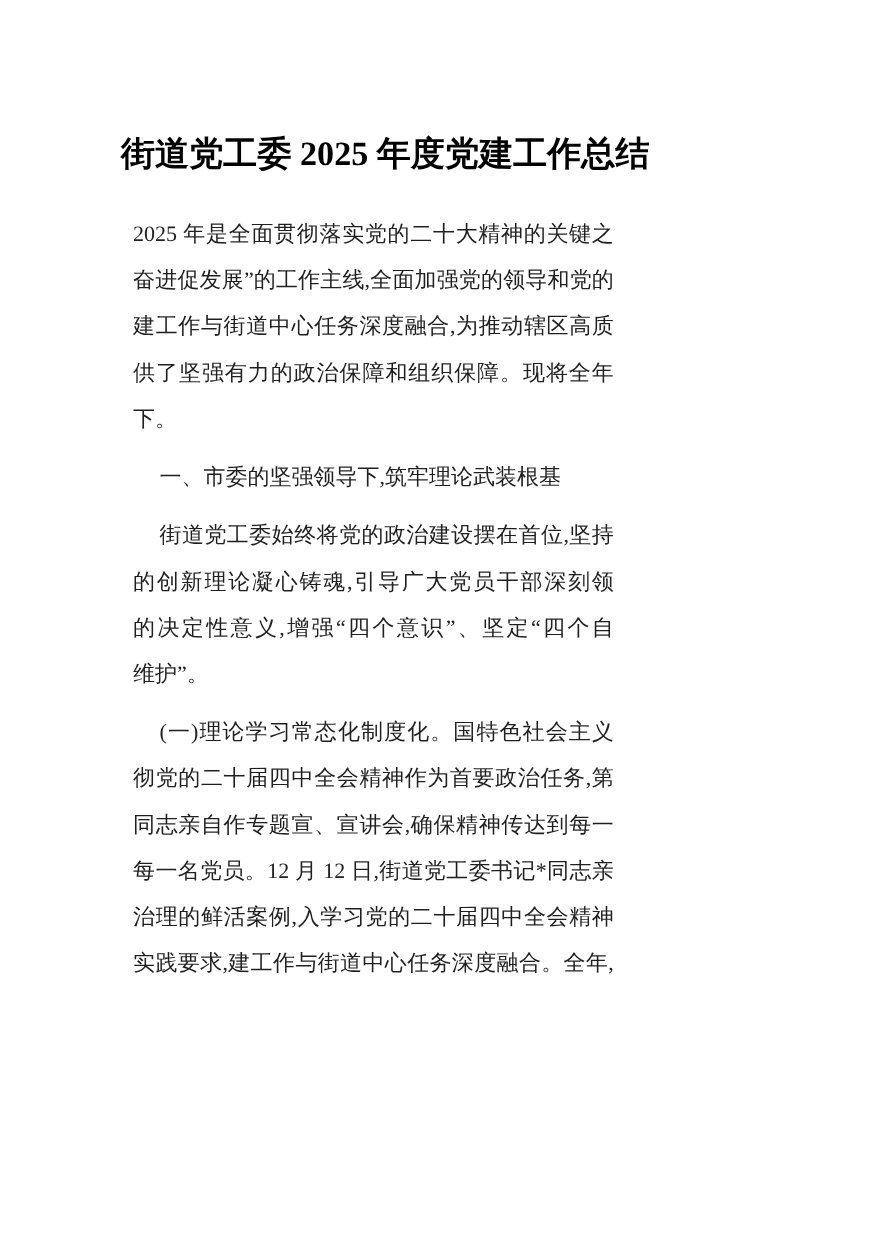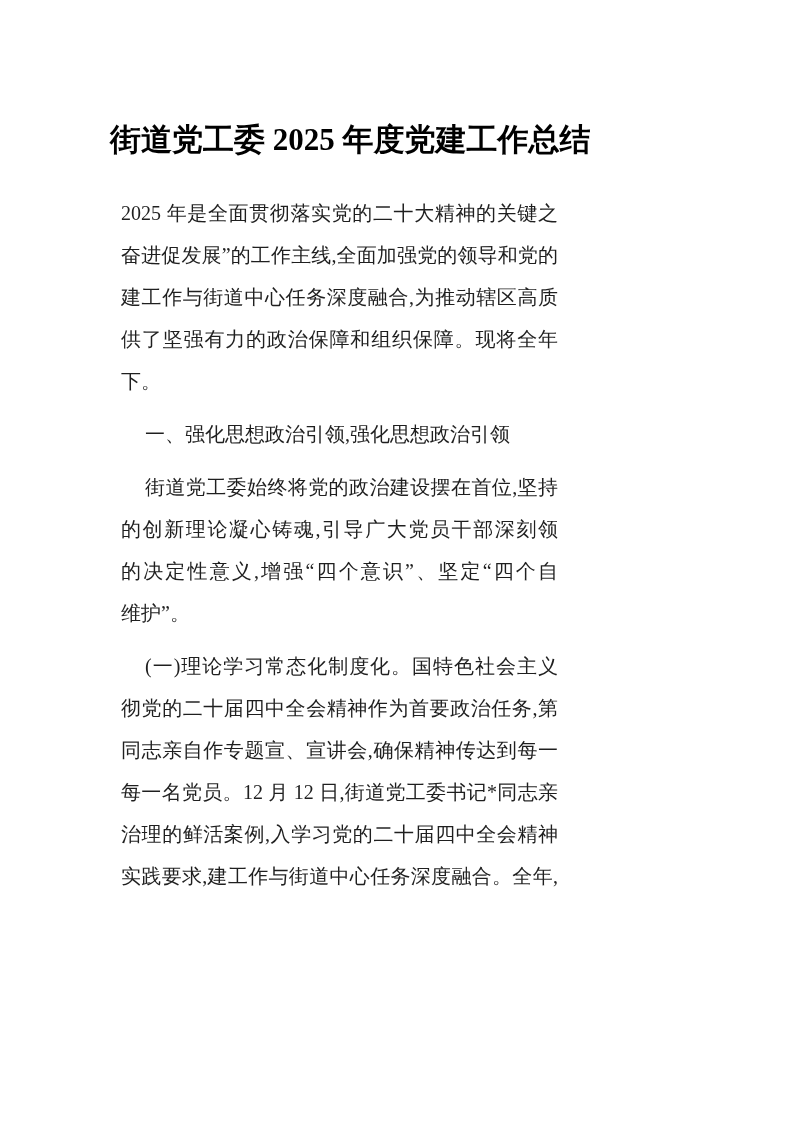--- a/index.html
+++ b/index.html
@@ -55,21 +55,21 @@
   <div class="doc-title">街道党工委 2025 年度党建工作总结</div>
   <div class="doc-body">
       <div class="block">
         <div class="line">2025 年是全面贯彻落实党的二十大精神的关键之年,也是深</div>
         <div class="line">奋进促发展”的工作主线,全面加强党的领导和党的建设,将党</div>
         <div class="line">建工作与街道中心任务深度融合,为推动辖区高质量发展提</div>
         <div class="line">供了坚强有力的政治保障和组织保障。现将全年工作总结如</div>
         <div class="line natural">下。</div>
       </div>
       <div class="block">
-        <div class="line indent natural">一、强化思想政治引领,强化思想政治引领</div>
+        <div class="line indent natural">一、市委的坚强领导下,筑牢理论武装根基</div>
       </div>
       <div class="block">
         <div class="line indent">街道党工委始终将党的政治建设摆在首位,坚持不懈用党</div>
         <div class="line">的创新理论凝心铸魂,引导广大党员干部深刻领悟“两个确立”</div>
         <div class="line">的决定性意义,增强“四个意识”、坚定“四个自信”、做到“两个</div>
         <div class="line natural">维护”。</div>
       </div>
       <div class="block">
         <div class="line indent">(一)理论学习常态化制度化。国特色社会主义思想为指导</div>
         <div class="line">彻党的二十届四中全会精神作为首要政治任务,第一时间组</div>

